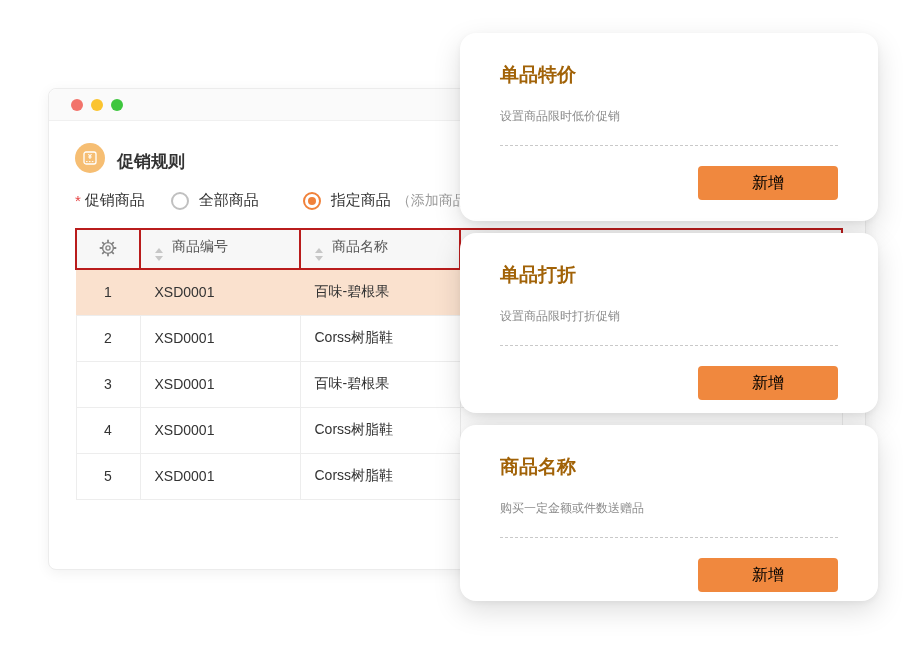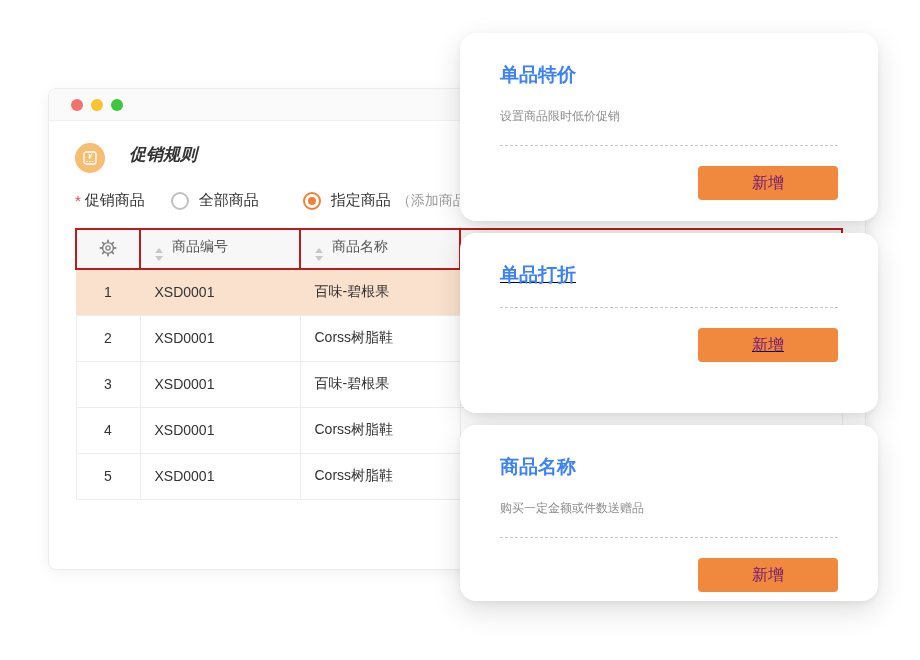--- a/index.html
+++ b/index.html
@@ -10,21 +10,21 @@
   
   .main-window { position:absolute; left:48px; top:88px; width:818px; height:482px;
     background:#fff; border:1px solid #ececec; border-radius:8px;
     box-shadow:0 3px 14px rgba(0,0,0,0.06); }
   .titlebar { height:32px; background:#fafafa; border-bottom:1px solid #f0f0f0;
     border-radius:8px 8px 0 0; display:flex; align-items:center; gap:8px; padding-left:22px; }
   .dot { width:12px; height:12px; border-radius:50%; }
   .dot.red { background:#F2736B; } .dot.yellow { background:#FBC42F; } .dot.green { background:#3EC63E; }
 
   .window-body { padding:22px 26px 0 26px; }
-  .section-title { display:flex; align-items:flex-start; gap:24px;font-style:italic; }
+  .section-title { display:flex; align-items:flex-end; gap:12px; }
   .promo-icon { width:30px; height:30px; border-radius:50%; background:#F6BE73;
     display:flex; align-items:center; justify-content:center; flex:0 0 auto; }
   .section-title-text { font-size:17px; font-weight:bold; color:#333; }
 
   .form-row { margin-top:18px; display:flex; align-items:center; font-size:15px; color:#333; }
   .required { color:#E64545; margin-right:4px; font-size:15px; }
   .form-label { margin-right:26px; }
   .radio-option { display:flex; align-items:center; margin-right:44px; cursor:pointer; }
   .radio { width:18px; height:18px; border-radius:50%; border:2px solid #c0c0c0;
     background:#fff; margin-right:10px; position:relative; flex:0 0 auto; }
@@ -53,27 +53,27 @@
   .sort .down { border-top:5px solid #c7c7c7; }
 
   .added-footer { margin-top:20px; font-size:14px; color:#666; white-space:nowrap;
     overflow:hidden; }
 
   
   .promo-card { position:absolute; left:460px; width:418px; background:#fff;
     border-radius:16px; padding:30px 40px 0 40px;
     box-shadow:0 10px 28px rgba(0,0,0,0.13), 0 2px 6px rgba(0,0,0,0.05); }
   .promo-card.c1 { top:33px;  height:188px; }
-  .promo-card.c2 { top:233px; height:180px;text-decoration:underline; }
+  .promo-card.c2 { top:233px; height:180px; }
   .promo-card.c3 { top:425px; height:176px; }
-  .card-title { font-size:19px; font-weight:bold; color:#3b82f6; line-height:24px; }
+  .card-title { font-size:19px; font-weight:bold; color:#a16207; line-height:24px; }
   .card-desc { margin-top:20px; font-size:12px; color:#8c8c8c; line-height:18px; }
   .card-divider { margin-top:20px; border-top:1px dashed #c9c9c9; }
   .card-actions { display:flex; justify-content:flex-end; margin-top:20px; }
-  .btn-add { width:140px; height:34px; background:#F0883E; color:#701a75; font-size:16px;
+  .btn-add { width:140px; height:34px; background:#F0883E; color:#000000; font-size:16px;
     border:none; border-radius:4px; display:flex; align-items:center; justify-content:center;
     cursor:pointer; font-family:inherit; }
 </style>
 </head>
 <body>
 
 <div class="stage">
 
   <div class="main-window">
     <div class="titlebar">
@@ -194,20 +194,21 @@
     <div class="card-title">单品特价</div>
     <div class="card-desc">设置商品限时低价促销</div>
     <div class="card-divider"></div>
     <div class="card-actions">
       <button class="btn-add">新增</button>
     </div>
   </div>
 
   <div class="promo-card c2">
     <div class="card-title">单品打折</div>
+    <div class="card-desc">设置商品限时打折促销</div>
     <div class="card-divider"></div>
     <div class="card-actions">
       <button class="btn-add">新增</button>
     </div>
   </div>
 
   <div class="promo-card c3">
     <div class="card-title">商品名称</div>
     <div class="card-desc">购买一定金额或件数送赠品</div>
     <div class="card-divider"></div>

